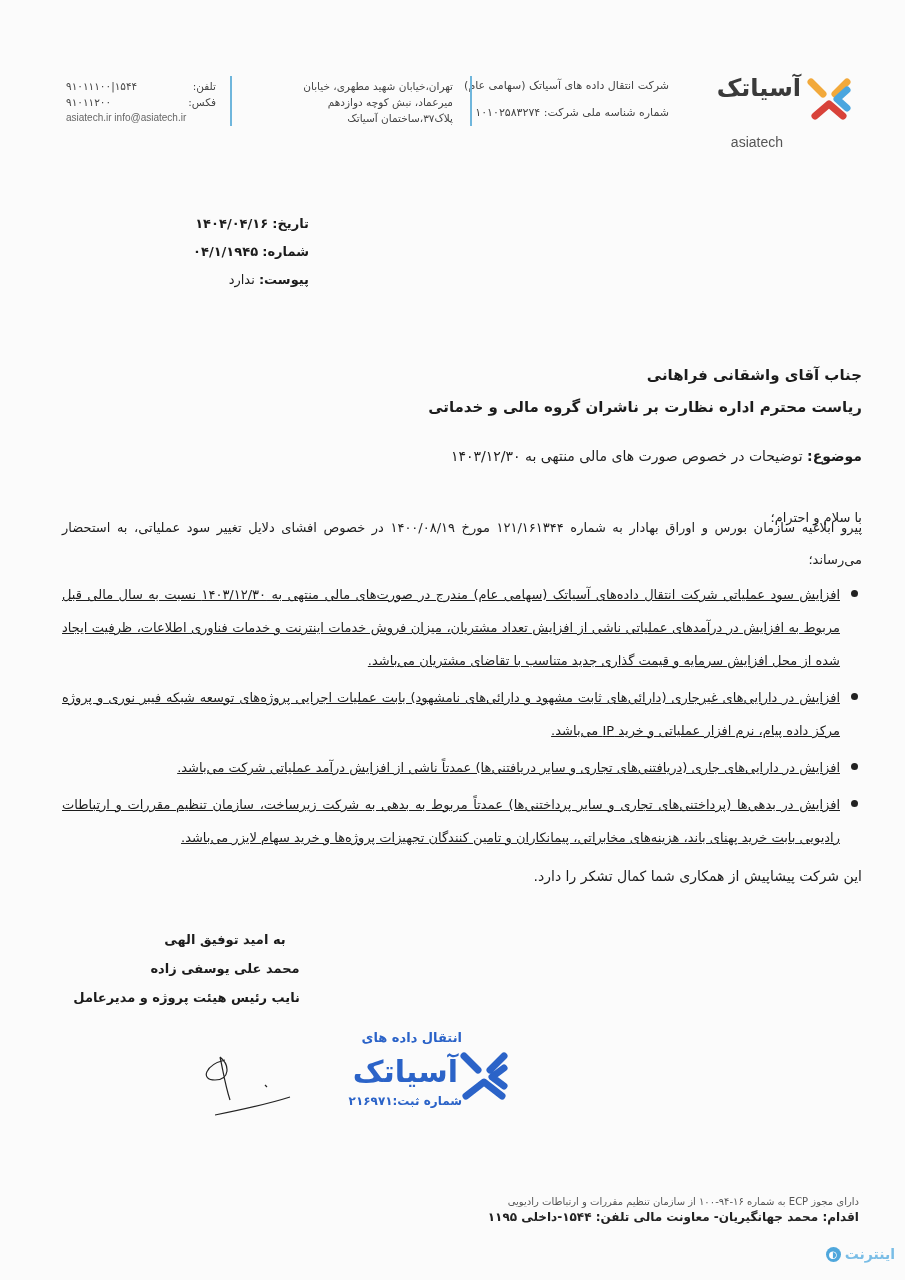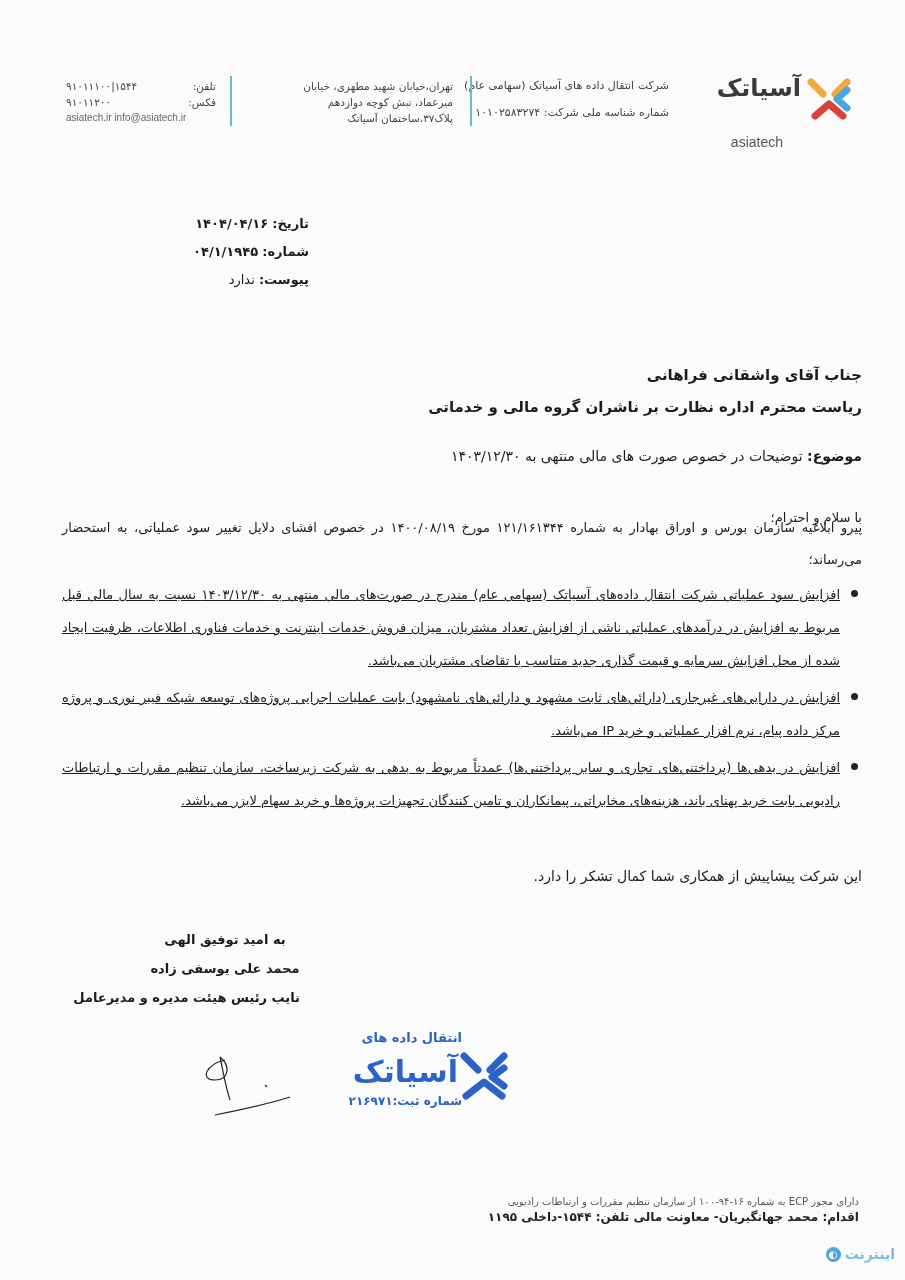--- a/index.html
+++ b/index.html
@@ -101,29 +101,30 @@
   <b>موضوع:</b>
   <span>توضیحات در خصوص صورت های مالی منتهی به ۱۴۰۳/۱۲/۳۰</span>
 </div>
 
 <div class="abs rtl para" style="top:488px;margin-top:14px;">با سلام و احترام؛</div>
 <div class="abs rtl para" style="top:512px; text-align:justify;">پیرو ابلاغیه سازمان بورس و اوراق بهادار به شماره ۱۲۱/۱۶۱۳۴۴ مورخ ۱۴۰۰/۰۸/۱۹ در خصوص افشای دلایل تغییر سود عملیاتی، به استحضار می‌رساند؛</div>
 
 <ul class="abs rtl bullets">
   <li>افزایش سود عملیاتی شرکت انتقال داده‌های آسیاتک (سهامی عام) مندرج در صورت‌های مالی منتهی به ۱۴۰۳/۱۲/۳۰ نسبت به سال مالی قبل مربوط به افزایش در درآمدهای عملیاتی ناشی از افزایش تعداد مشتریان، میزان فروش خدمات اینترنت و خدمات فناوری اطلاعات، ظرفیت ایجاد شده از محل افزایش سرمایه و قیمت گذاری جدید متناسب با تقاضای مشتریان می‌باشد.</li>
   <li>افزایش در دارایی‌های غیرجاری (دارائی‌های ثابت مشهود و دارائی‌های نامشهود) بابت عملیات اجرایی پروژه‌های توسعه شبکه فیبر نوری و پروژه مرکز داده پیام، نرم افزار عملیاتی و خرید IP می‌باشد.</li>
+  <li>افزایش در دارایی‌های جاری (دریافتنی‌های تجاری و سایر دریافتنی‌ها) عمدتاً ناشی از افزایش درآمد عملیاتی شرکت می‌باشد.</li>
   <li>افزایش در بدهی‌ها (پرداختنی‌های تجاری و سایر پرداختنی‌ها) عمدتاً مربوط به بدهی به شرکت زیرساخت، سازمان تنظیم مقررات و ارتباطات رادیویی بابت خرید پهنای باند، هزینه‌های مخابراتی، پیمانکاران و تامین کنندگان تجهیزات پروژه‌ها و خرید سهام لایزر می‌باشد.</li>
 </ul>
 
 <div class="abs rtl thanks">این شرکت پیشاپیش از همکاری شما کمال تشکر را دارد.</div>
 
 <div class="abs sig">
   <div>به امید توفیق الهی</div>
   <div>محمد علی یوسفی زاده</div>
-  <div style="white-space:nowrap;">نایب رئیس هیئت مدیره و مدیرعامل</div>
+  <div style="white-space:nowrap;">نایب رئیس هیئت پروژه و مدیرعامل</div>
 </div>
 
 <svg class="abs signature" viewBox="0 0 100 75">
   <path d="M30 15 C10 20, 5 35, 20 35 C35 35, 35 20, 25 12 M25 12 C28 25, 30 40, 35 55 M20 70 C45 65, 70 60, 95 52 M70 40 L72 42" stroke="#222" stroke-width="1.2" fill="none"></path>
 </svg>
 
 <div class="abs stamp">
   <span class="stamp-top">انتقال داده های</span>
   <span class="stamp-word">آسیاتک</span>
   <span class="stamp-reg">شماره ثبت:۲۱۶۹۷۱</span>

